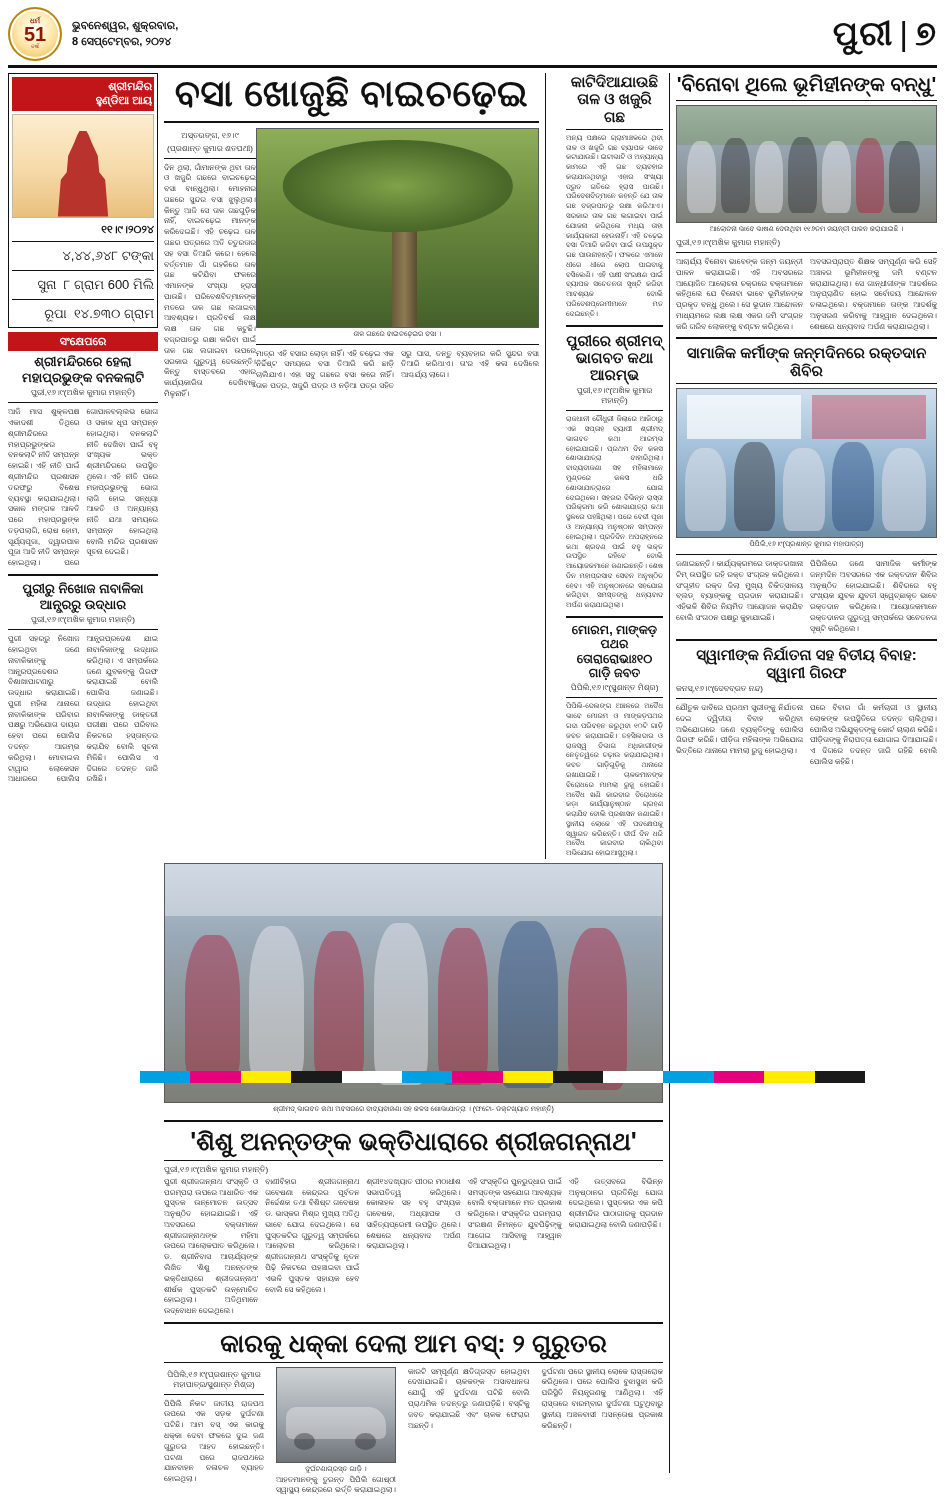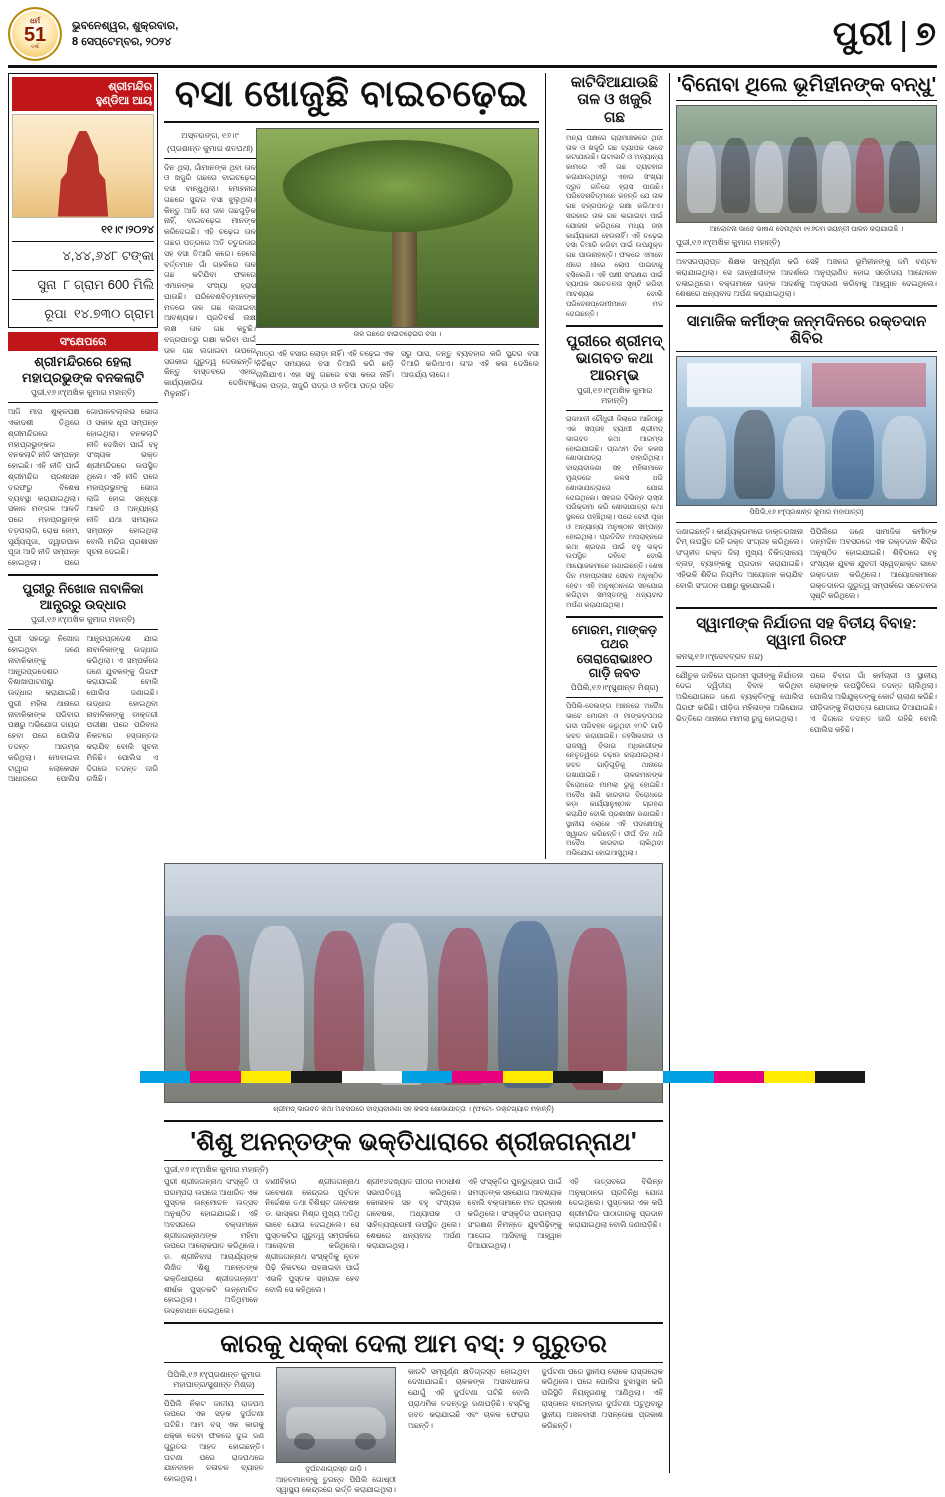--- a/index.html
+++ b/index.html
@@ -307,20 +307,21 @@
         <div class="fig c" style="left:30%; top:30%; width:11%; height:62%;"></div>
         <div class="fig" style="left:43%; top:27%; width:11%; height:65%;"></div>
         <div class="fig c" style="left:56%; top:30%; width:11%; height:62%;"></div>
         <div class="fig b" style="left:69%; top:28%; width:11%; height:64%;"></div>
         <div class="fig" style="left:82%; top:30%; width:12%; height:62%;"></div>
       </div>
       <div class="cap">ଆଲୋଚନା ଭାବେ ଭାଷଣ ଦେଉଥିବା ୧୧୬ତମ ଜୟନ୍ତୀ ପାଳନ କରାଯାଇଛି ।</div>
       <div class="byline" style="text-align:left">ପୁରୀ,୧୬।୯(ଅଖିଳ କୁମାର ମହାନ୍ତି)</div>
       <div class="rule"></div>
       <div style="display:flex; gap:7px;">
+        <div class="body-txt" style="flex:1">ଆଚାର୍ଯ୍ୟ ବିନୋବା ଭାବେଙ୍କ ଜନ୍ମ ଜୟନ୍ତୀ ପାଳନ କରାଯାଇଛି। ଏହି ଅବସରରେ ଆୟୋଜିତ ଆଲୋଚନା ଚକ୍ରରେ ବକ୍ତାମାନେ କହିଥିଲେ ଯେ ବିନୋବା ଭାବେ ଭୂମିହୀନଙ୍କ ପ୍ରକୃତ ବନ୍ଧୁ ଥିଲେ। ସେ ଭୂଦାନ ଆନ୍ଦୋଳନ ମାଧ୍ୟମରେ ଲକ୍ଷ ଲକ୍ଷ ଏକର ଜମି ସଂଗ୍ରହ କରି ଗରିବ ଲୋକଙ୍କୁ ବଣ୍ଟନ କରିଥିଲେ।</div>
         <div class="body-txt" style="flex:1">ଅବସରପ୍ରାପ୍ତ ଶିକ୍ଷକ ସମ୍ପୂର୍ଣ୍ଣ କରି ସେହି ଅଞ୍ଚଳର ଭୂମିହୀନଙ୍କୁ ଜମି ବଣ୍ଟନ କରାଯାଇଥିଲା। ସେ ଗାନ୍ଧୀଜୀଙ୍କ ଆଦର୍ଶରେ ଅନୁପ୍ରାଣିତ ହୋଇ ସର୍ବୋଦୟ ଆନ୍ଦୋଳନ ଚଳାଇଥିଲେ। ବକ୍ତାମାନେ ତାଙ୍କ ଆଦର୍ଶକୁ ଅନୁସରଣ କରିବାକୁ ଆହ୍ୱାନ ଦେଇଥିଲେ। ଶେଷରେ ଧନ୍ୟବାଦ ଅର୍ପଣ କରାଯାଇଥିଲା।</div>
       </div>
 
       <div class="rule-thick"></div>
 
       <div class="hl hl-sm">ସାମାଜିକ କର୍ମୀଙ୍କ ଜନ୍ମଦିନରେ ରକ୍ତଦାନ ଶିବିର</div>
       <div class="rule"></div>
       <div class="photo ph-blue" style="height:150px;">
         <div class="bar" style="left:4%; top:4%; width:44%; height:30%; background:rgba(255,255,255,.7)"></div>
         <div class="bar" style="left:52%; top:4%; width:44%; height:30%; background:rgba(200,20,40,.35)"></div>

